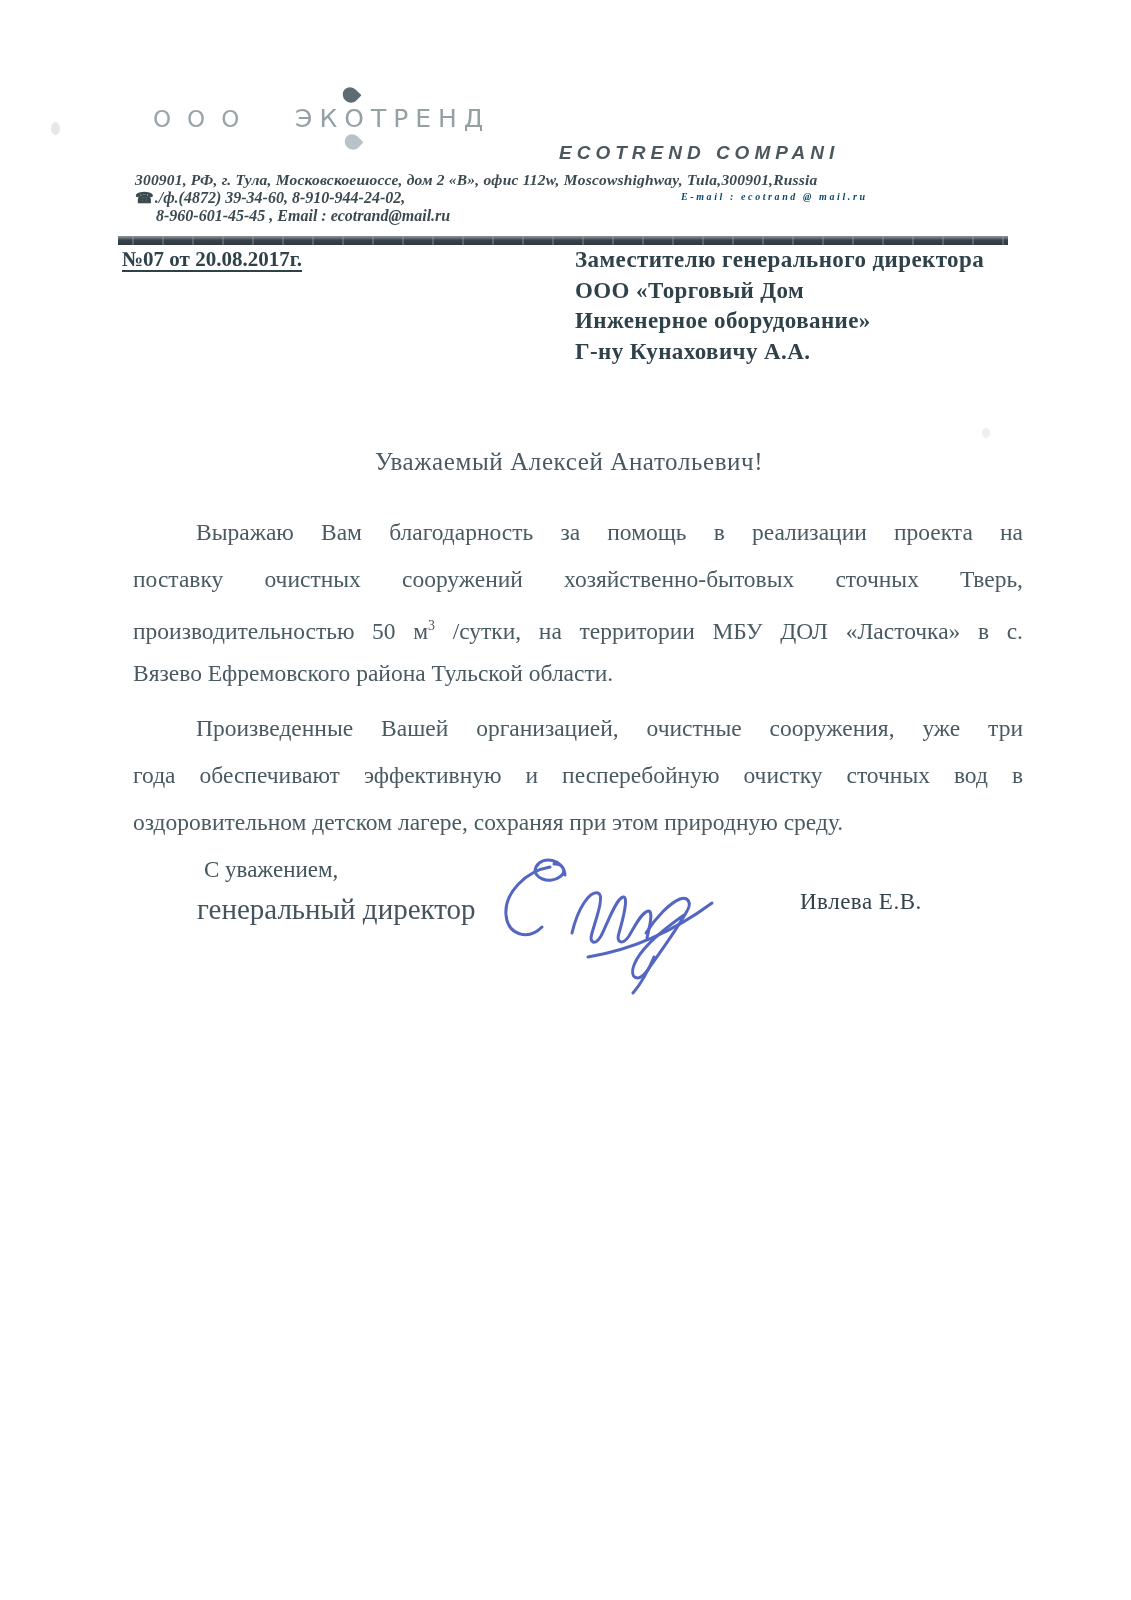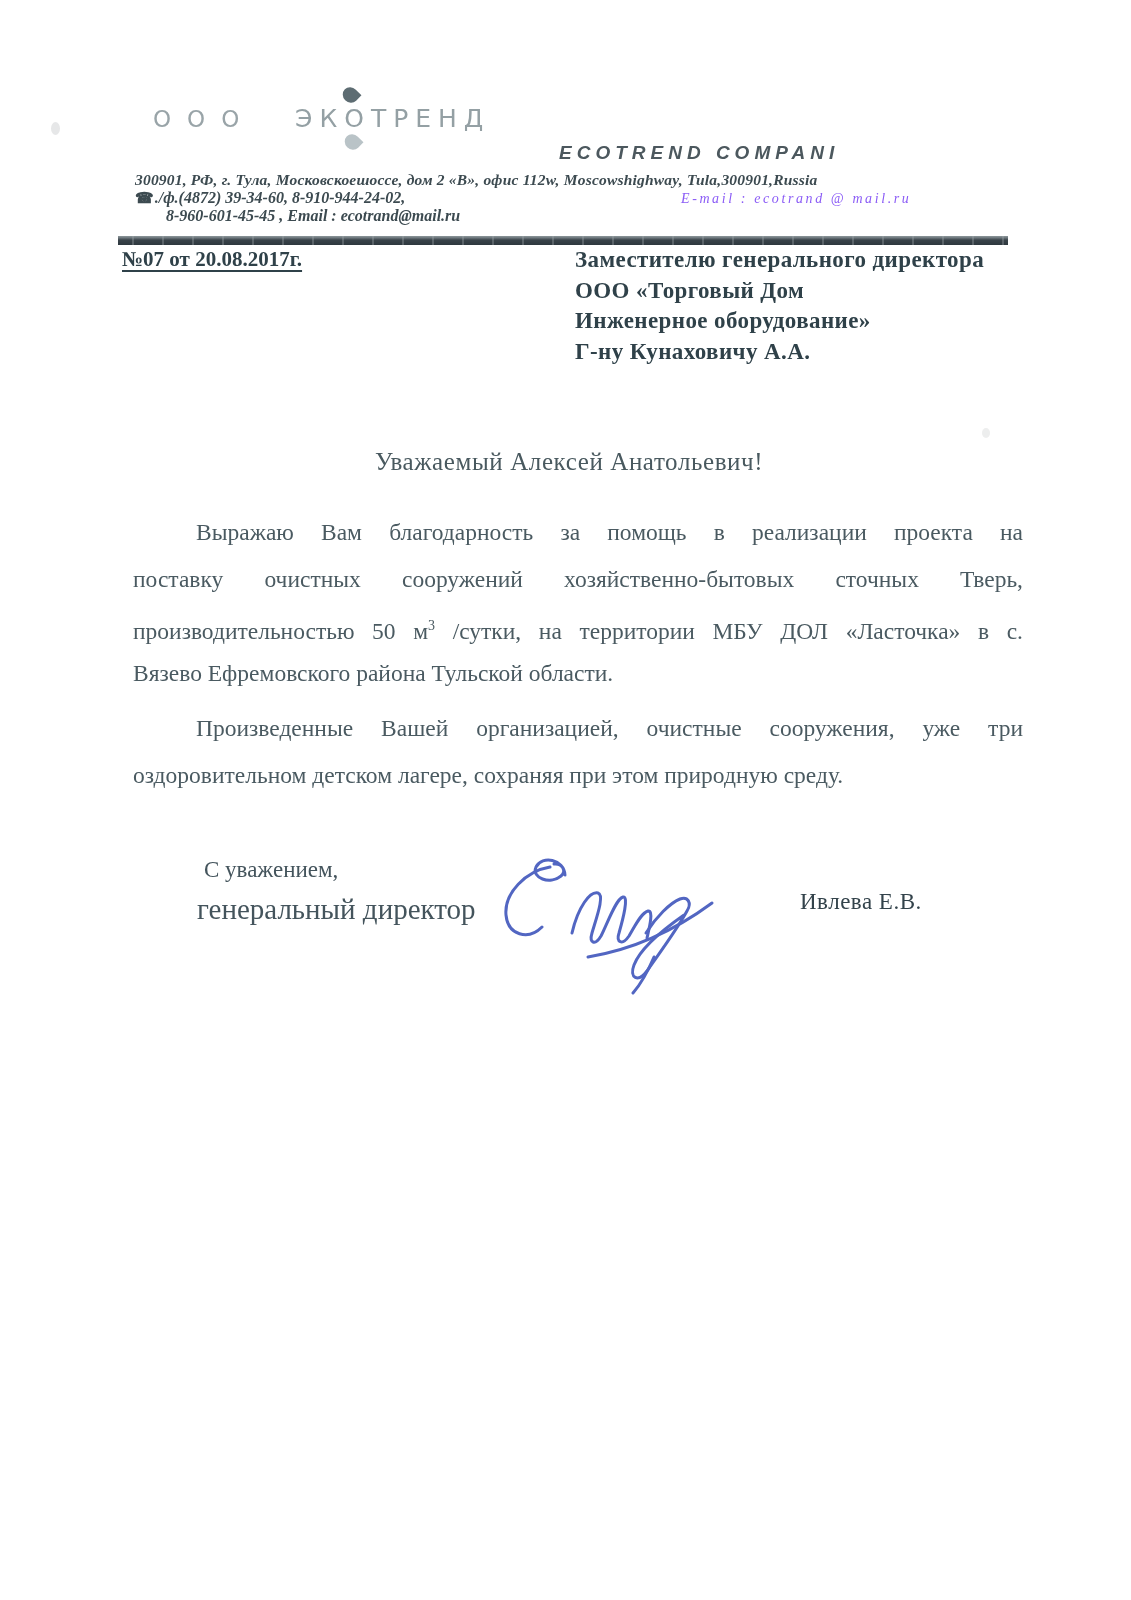--- a/index.html
+++ b/index.html
@@ -49,25 +49,25 @@
     white-space: nowrap;
   }
   .contact-line {
     position: absolute; top: 189px; left: 135px;
     font-style: italic; font-weight: bold;
     font-size: 16px; color: #3c4a50; white-space: nowrap;
   }
   .phone-glyph { font-style: normal; font-size: 15px; margin-right: 1px; }
   .email-right {
     position: absolute; top: 191px; left: 681px;
-    font-style: italic; font-weight: normal;
-    font-size: 14px; letter-spacing: 2.6px; color: #8b5cf6; white-space: nowrap;
+    font-style: italic; font-weight: bold;
+    font-size: 10px; letter-spacing: 2.6px; color: #0c4a6e; white-space: nowrap;
   }
   .contact-line3 {
-    position: absolute; top: 207px; left: 166px;
+    position: absolute; top: 207px; left: 156px;
     font-style: italic; font-weight: bold;
     font-size: 16px; color: #3c4a50; white-space: nowrap;
   }
 
   
   .bar {
     position: absolute; top: 236px; left: 118px;
     width: 890px; height: 9px;
     background-image:
       repeating-linear-gradient(90deg, rgba(255,255,255,0) 0 14px, rgba(160,168,172,0.35) 14px 16px, rgba(255,255,255,0) 16px 30px),
@@ -165,20 +165,21 @@
   </div>
 
   <div class="salutation">Уважаемый Алексей Анатольевич!</div>
 
   <div class="body-text">
     <div class="line indent">Выражаю Вам благодарность за помощь в реализации проекта на</div>
     <div class="line">поставку очистных сооружений хозяйственно-бытовых сточных Тверь,</div>
     <div class="line"><span>производительностью 50 м</span><sup>3</sup><span> /сутки, на территории МБУ ДОЛ «Ласточка» в с.</span></div>
     <div class="line left">Вязево Ефремовского района Тульской области.</div>
     <div class="line indent">Произведенные Вашей организацией, очистные сооружения, уже три</div>
+    <div class="line">года обеспечивают эффективную и песперебойную очистку сточных вод в</div>
     <div class="line left">оздоровительном детском лагере, сохраняя при этом природную среду.</div>
   </div>
 
   <div class="closing">С уважением,</div>
   <div class="sig-title">генеральный директор</div>
 
   <svg class="sig-svg" width="260" height="150" viewBox="0 0 260 150">
     <g fill="none" stroke="#5266c2" stroke-width="3" stroke-linecap="round" stroke-linejoin="round">
       <path d="M97 30 C96 14 74 10 68 22 C63 33 82 40 93 31 C99 26 94 18 86 19"></path>
       <path d="M82 22 C58 26 36 48 38 70 C40 90 60 96 74 82"></path>

